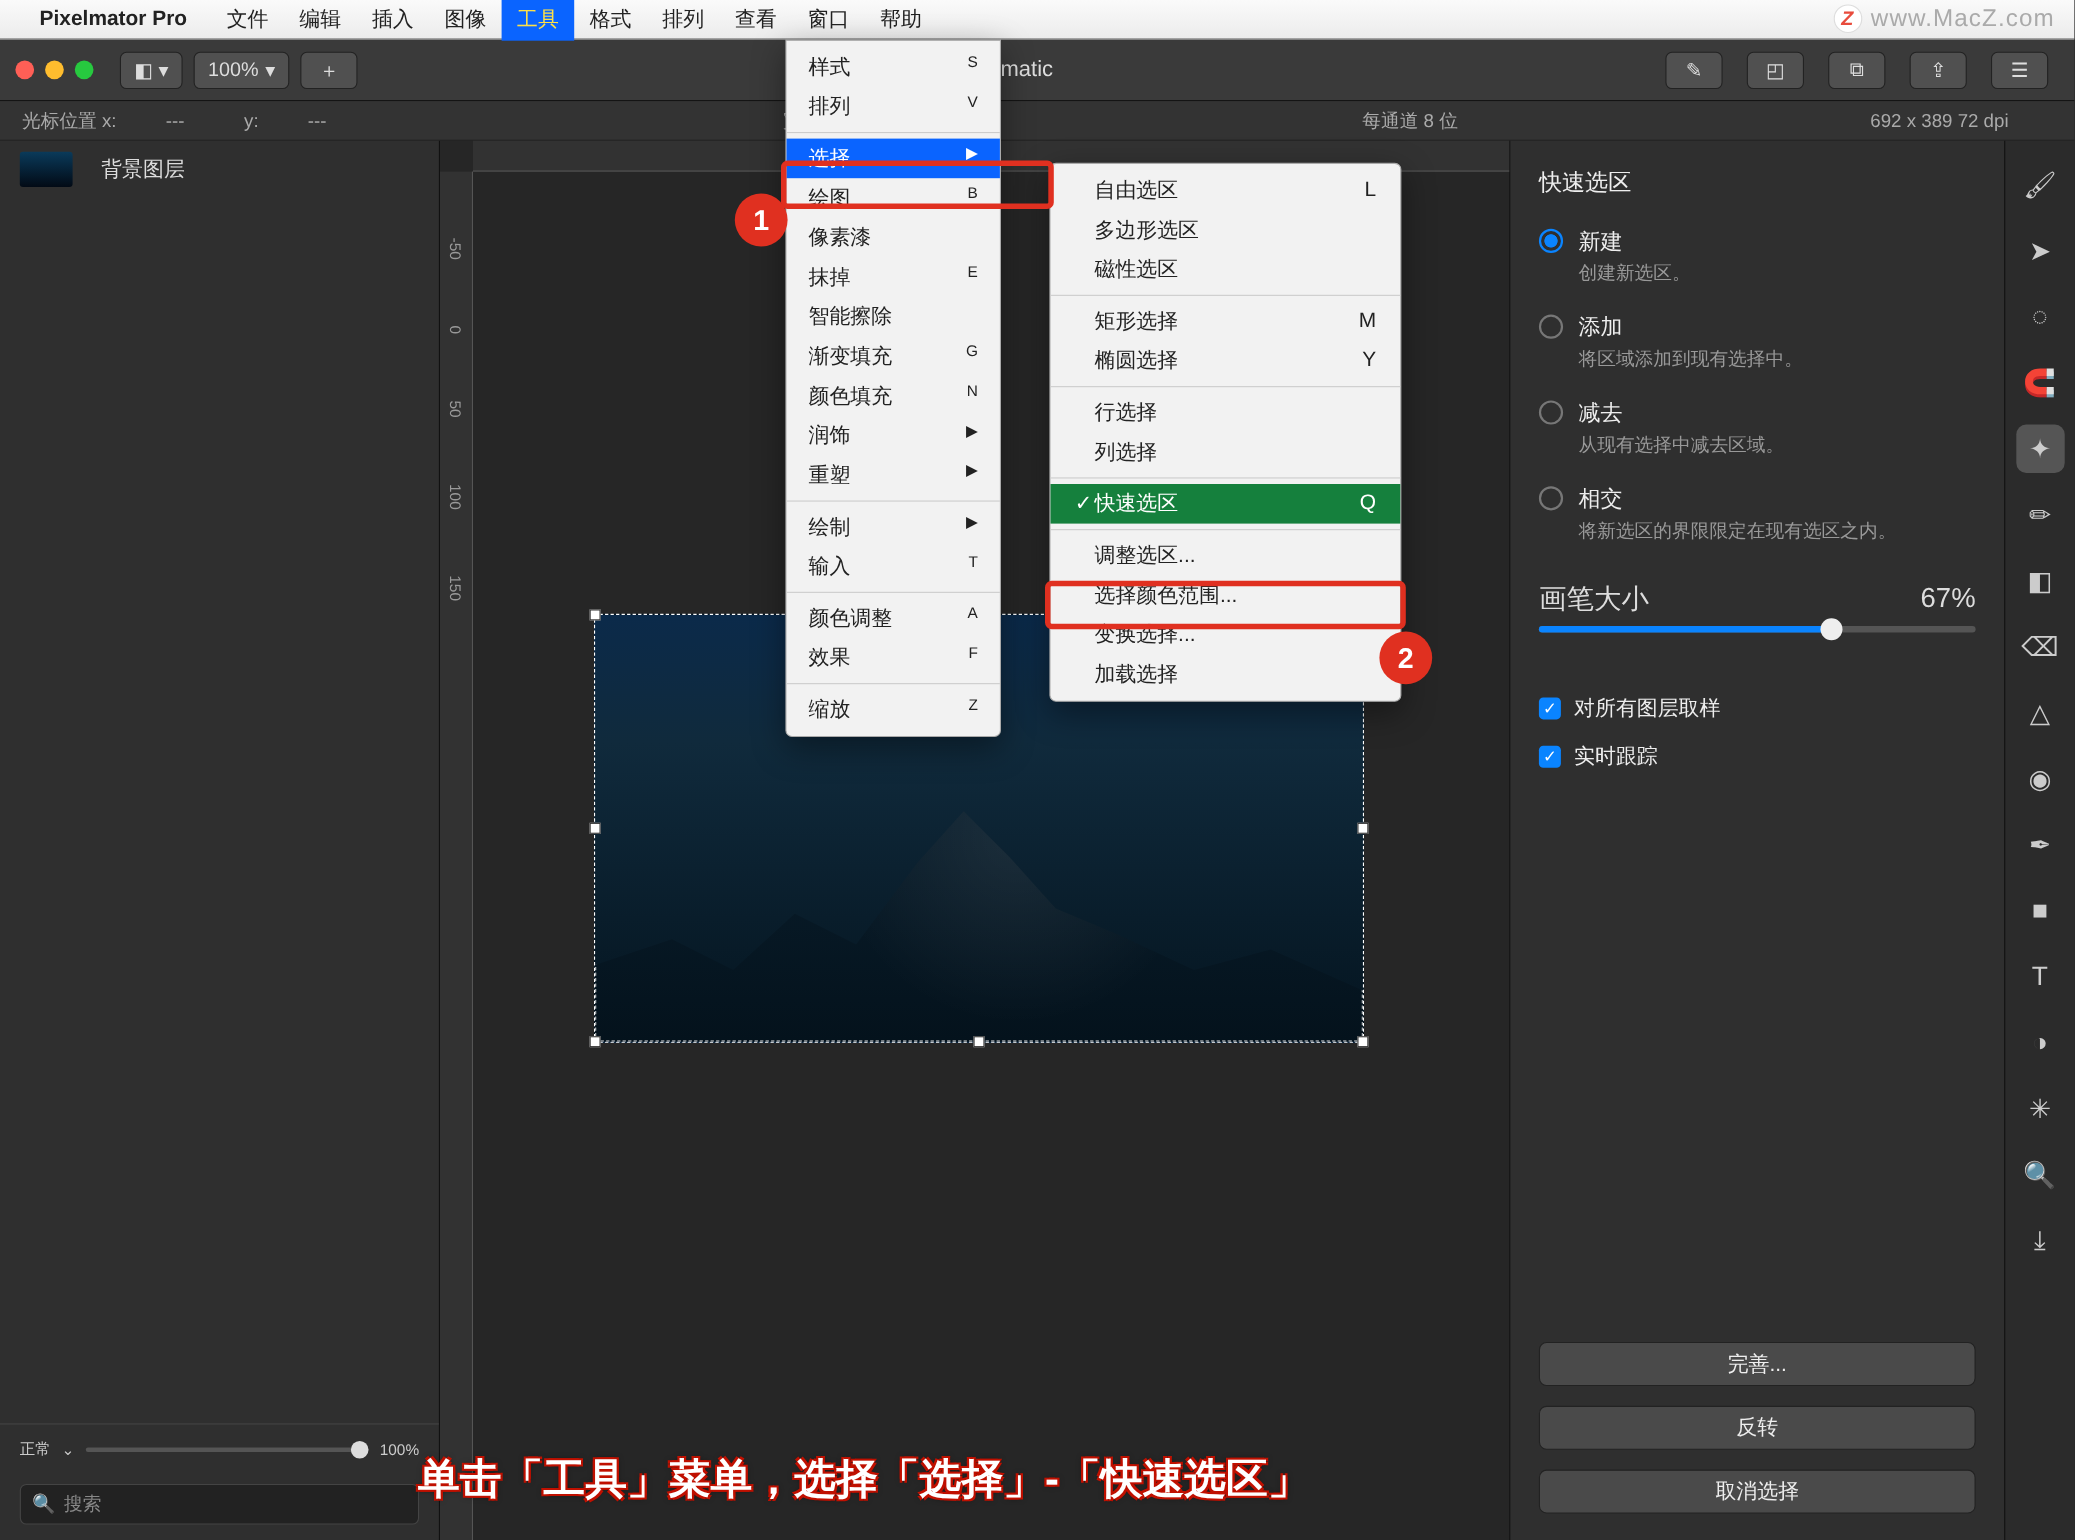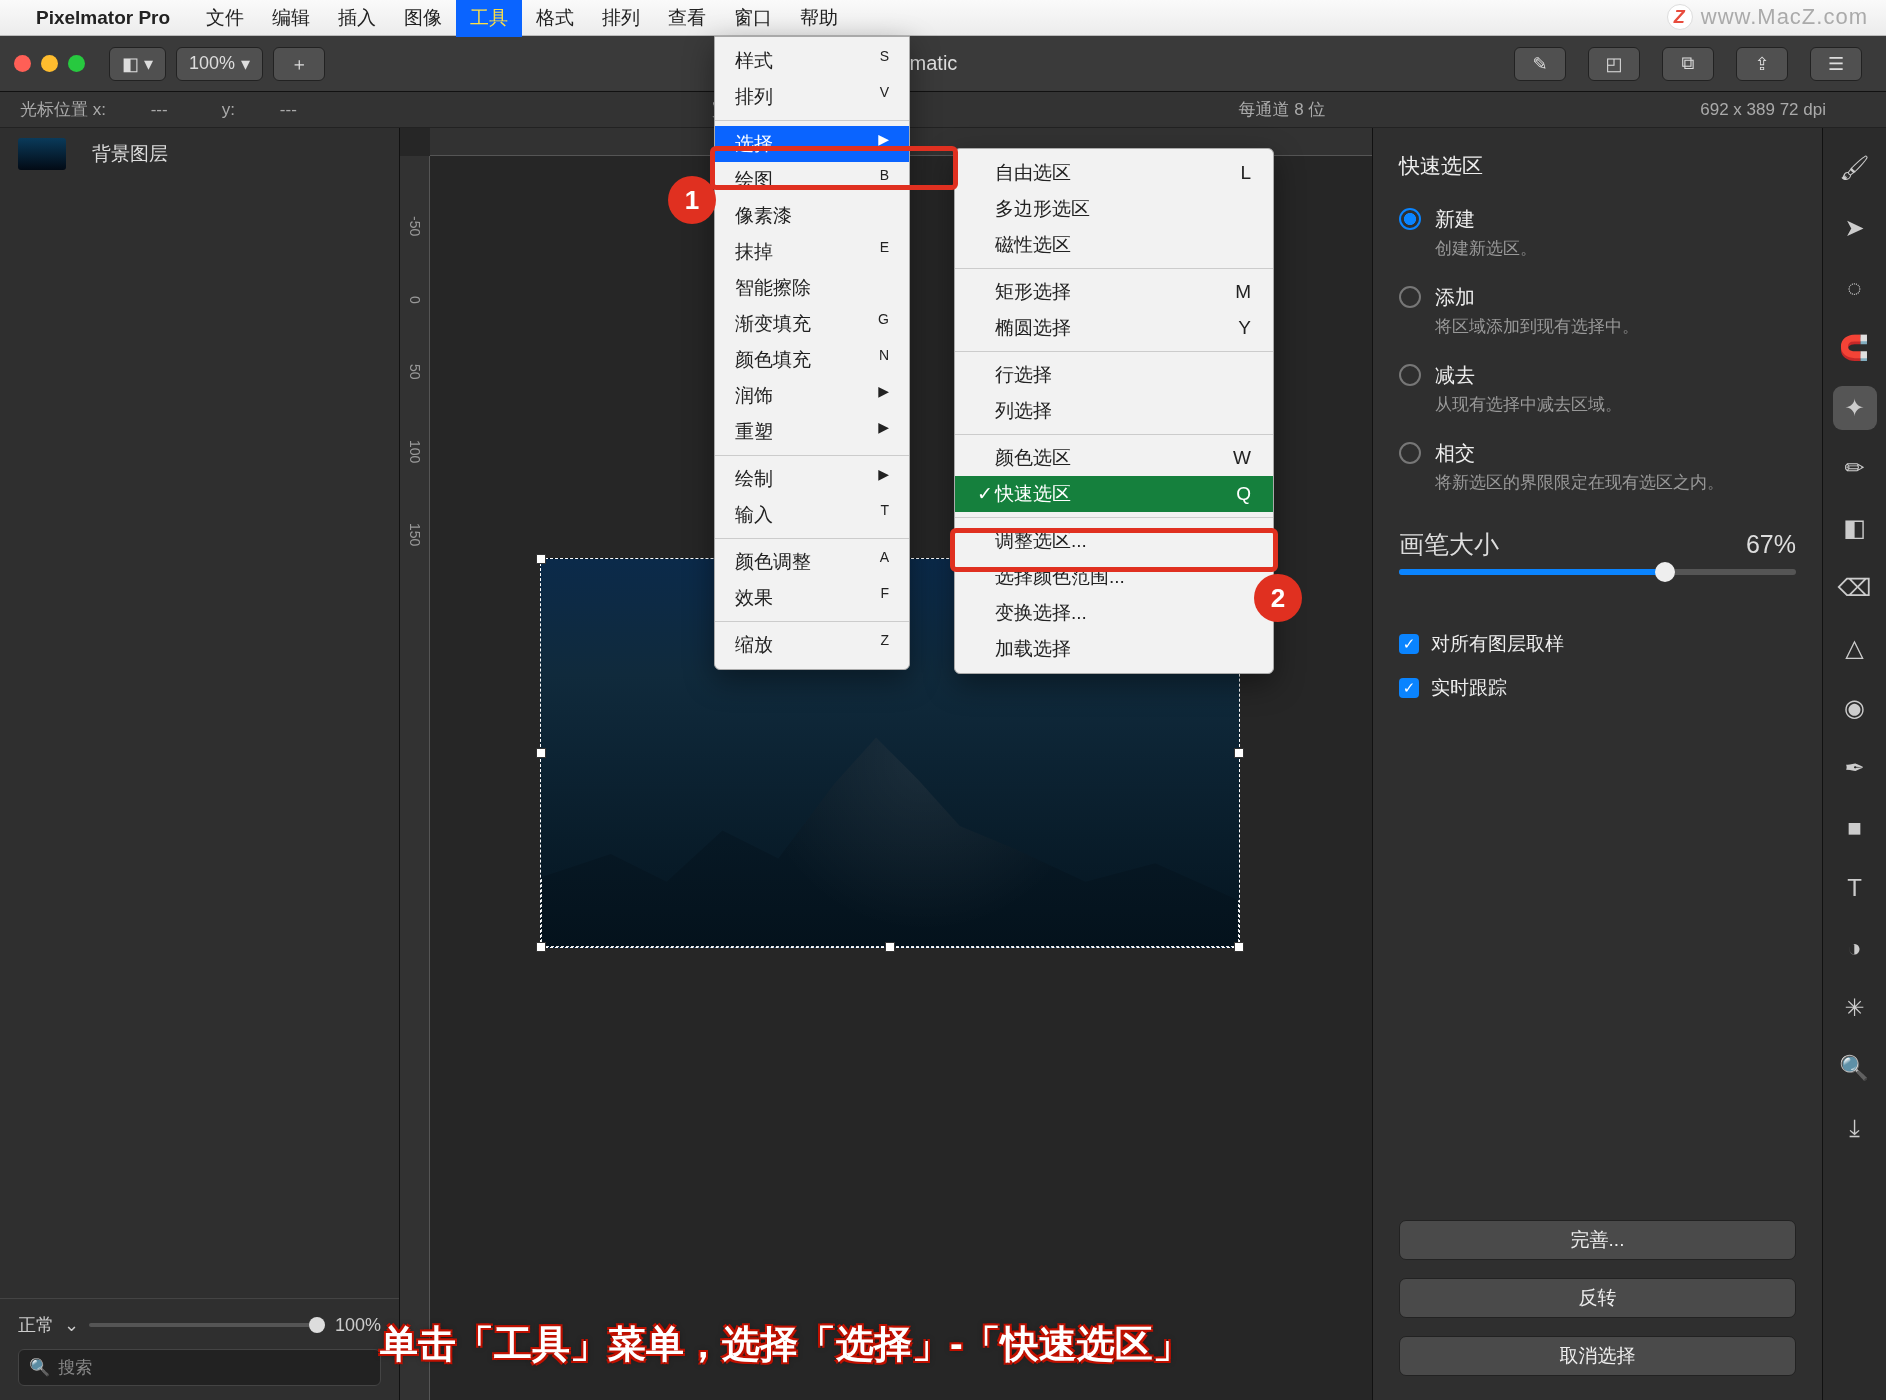--- a/index.html
+++ b/index.html
@@ -28,21 +28,21 @@
 .infobar span{margin-right:40px;}
 .infobar .spacer{flex:1}
 
 
 .main { display:flex; height: calc(100% - 36px - 56px - 36px); }
 .layers { width:400px; background:#2f2f2f; border-right:1px solid #111; display:flex; flex-direction:column;}
 .layer-item { display:flex; align-items:center; padding:10px 18px; gap:26px;}
 .layer-thumb { width:48px;height:32px; background:linear-gradient(#0a3a5a,#020a15); border-radius:3px;}
 .layer-item .name{font-size:19px;color:#ddd;}
 .layers .bottom { margin-top:auto; padding:14px 18px; border-top:1px solid #444;}
-.blendrow{display:flex;align-items:center;gap:10px;font-size:18px;color:#ccc;margin-bottom:12px;}
+.blendrow{display:flex;align-items:center;gap:10px;font-size:14px;color:#ccc;margin-bottom:22px;}
 .slider{flex:1;height:4px;background:#555;border-radius:2px;position:relative;}
 .slider .knob{position:absolute;right:0;top:-6px;width:16px;height:16px;border-radius:50%;background:#ddd;}
 .searchbox{display:flex;align-items:center;background:#222;border:1px solid #444;border-radius:6px;padding:6px 10px;color:#888;font-size:17px;gap:8px;}
 
 
 .canvas-area { flex:1; background:#262626; position:relative; }
 .ruler-h{position:absolute;top:0;left:30px;right:0;height:28px;background:#323232;border-bottom:1px solid #555;}
 .ruler-v{position:absolute;top:28px;left:0;bottom:0;width:30px;background:#323232;border-right:1px solid #555;display:flex;flex-direction:column;align-items:center;color:#999;font-size:14px;}
 .ruler-v div{writing-mode:vertical-rl;margin-top:60px;}
 .image-box{position:absolute;left:140px;top:430px;width:700px;height:390px;background:linear-gradient(to bottom,#0b2a4a 0%,#102a3c 30%,#04141f 100%);border:1px dashed #fff;}
@@ -368,24 +368,20 @@
     <hr>
     <div class="row">
       <span><span class="chkmk"></span>行选择</span>
       <span></span>
     </div>
     <div class="row">
       <span><span class="chkmk"></span>列选择</span>
       <span></span>
     </div>
     <hr>
-    <div class="row">
-      <span><span class="chkmk"></span>颜色选区</span>
-      <span>W</span>
-    </div>
     <div class="row hl">
       <span><span class="chkmk">✓</span>快速选区</span>
       <span>Q</span>
     </div>
     <hr>
     <div class="row">
       <span><span class="chkmk"></span>调整选区...</span>
       <span></span>
     </div>
     <div class="row">

